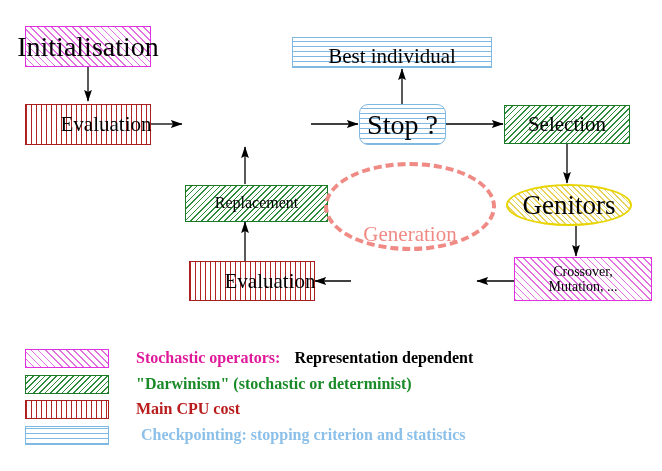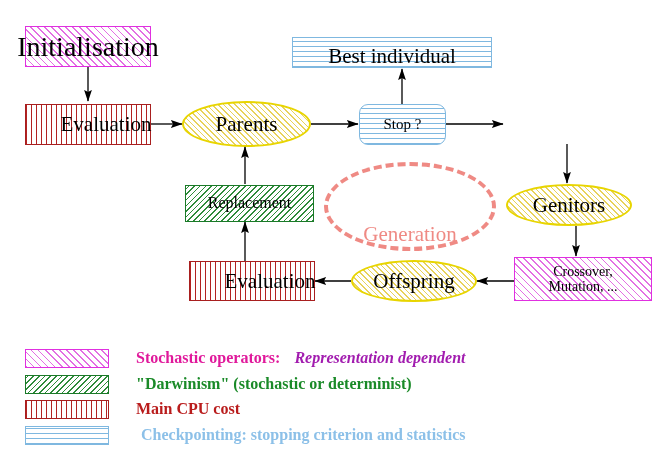--- a/index.html
+++ b/index.html
@@ -55,21 +55,21 @@
   }
   .gen-ellipse .lbl{color:#ef8a84;}
 
   
   .legend{position:absolute;left:0;top:336px;width:662px;height:120px;}
   .legend-row{position:absolute;left:25px;height:24px;display:flex;align-items:center;}
   .swatch{width:84px;height:19px;box-sizing:border-box;flex:0 0 auto;}
   .legend-text{margin-left:27px;white-space:nowrap;font-size:16px;
                font-family:"Liberation Serif","DejaVu Serif",serif;font-weight:bold;}
   .t-magenta{color:#e0199b;margin-top:24px;}
-  .t-gold{color:#a21caf;font-style:italic;}
+  .t-gold{color:#000000;}
   .t-green{color:#1a8a28;}
   .t-red{color:#b91c1c;}
   .t-blue{color:#8cc0e8;margin-left:32px;}
   .gap{display:inline-block;width:14px;}
 
   svg.edges{position:absolute;left:0;top:0;width:662px;height:471px;
             pointer-events:none;z-index:1;}
 </style>
 </head>
 <body>
@@ -109,51 +109,48 @@
   </svg>
 
   <div class="node fill-magenta" style="left:25px;top:26px;width:126px;height:41px;">
     <span class="lbl" style="font-size:28px;">Initialisation</span>
   </div>
 
   <div class="node fill-red" style="left:25px;top:104px;width:126px;height:41px;">
     <span class="lbl" style="font-size:21px;">Evaluation</span>
   </div>
 
-  <div class="node fill-yellow ellipse" style="left:182px;top:101px;width:129px;height:46px;">
-    <span class="lbl" style="font-size:21px;">Parents</span>
-  </div>
 
   <div class="node fill-blue" style="left:292px;top:37px;width:200px;height:31px;align-items:flex-end;">
     <span class="lbl" style="font-size:21px;">Best individual</span>
   </div>
 
   <div class="node fill-blue rounded" style="left:359px;top:104px;width:87px;height:41px;">
-    <span class="lbl" style="font-size:15px;">Stop ?</span>
+    <span class="lbl" style="font-size:28px;">Stop ?</span>
   </div>
 
+  <div class="node fill-green" style="left:504px;top:105px;width:126px;height:39px;">
+    <span class="lbl" style="font-size:21px;">Selection</span>
+  </div>
 
   <div class="node fill-yellow ellipse" style="left:506px;top:184px;width:126px;height:42px;">
-    <span class="lbl" style="font-size:21px;">Genitors</span>
+    <span class="lbl" style="font-size:27px;">Genitors</span>
   </div>
 
   <div class="node fill-magenta" style="left:514px;top:257px;width:138px;height:44px;flex-direction:column;">
     <span class="lbl" style="font-size:14px;margin-top:2px;">Crossover,</span>
     <span class="lbl" style="font-size:14px;">Mutation, ...</span>
   </div>
 
-  <div class="node fill-yellow ellipse" style="left:351px;top:260px;width:126px;height:42px;">
-    <span class="lbl" style="font-size:21px;">Offspring</span>
-  </div>
 
   <div class="node fill-red" style="left:189px;top:261px;width:126px;height:40px;">
     <span class="lbl" style="font-size:21px;">Evaluation</span>
   </div>
 
-  <div class="node fill-green" style="left:185px;top:185px;width:129px;height:37px;">
+  <div class="node fill-green" style="left:185px;top:185px;width:143px;height:37px;">
     <span class="lbl" style="font-size:16px;">Replacement</span>
   </div>
 
   <div class="gen-ellipse" style="left:324px;top:162px;width:172px;height:89px;">
     <span class="lbl" style="font-size:21px;">Generation</span>
   </div>
 
   <div class="legend">
 
     <div class="legend-row" style="top:10px;">

